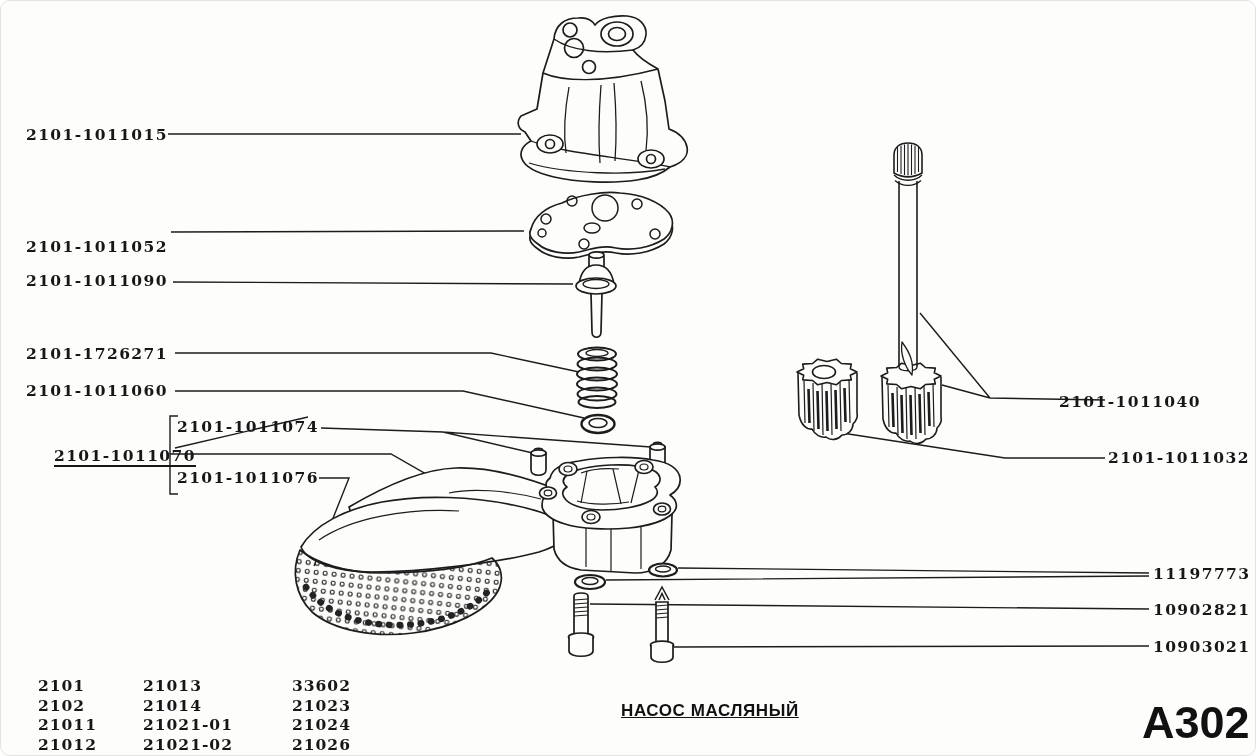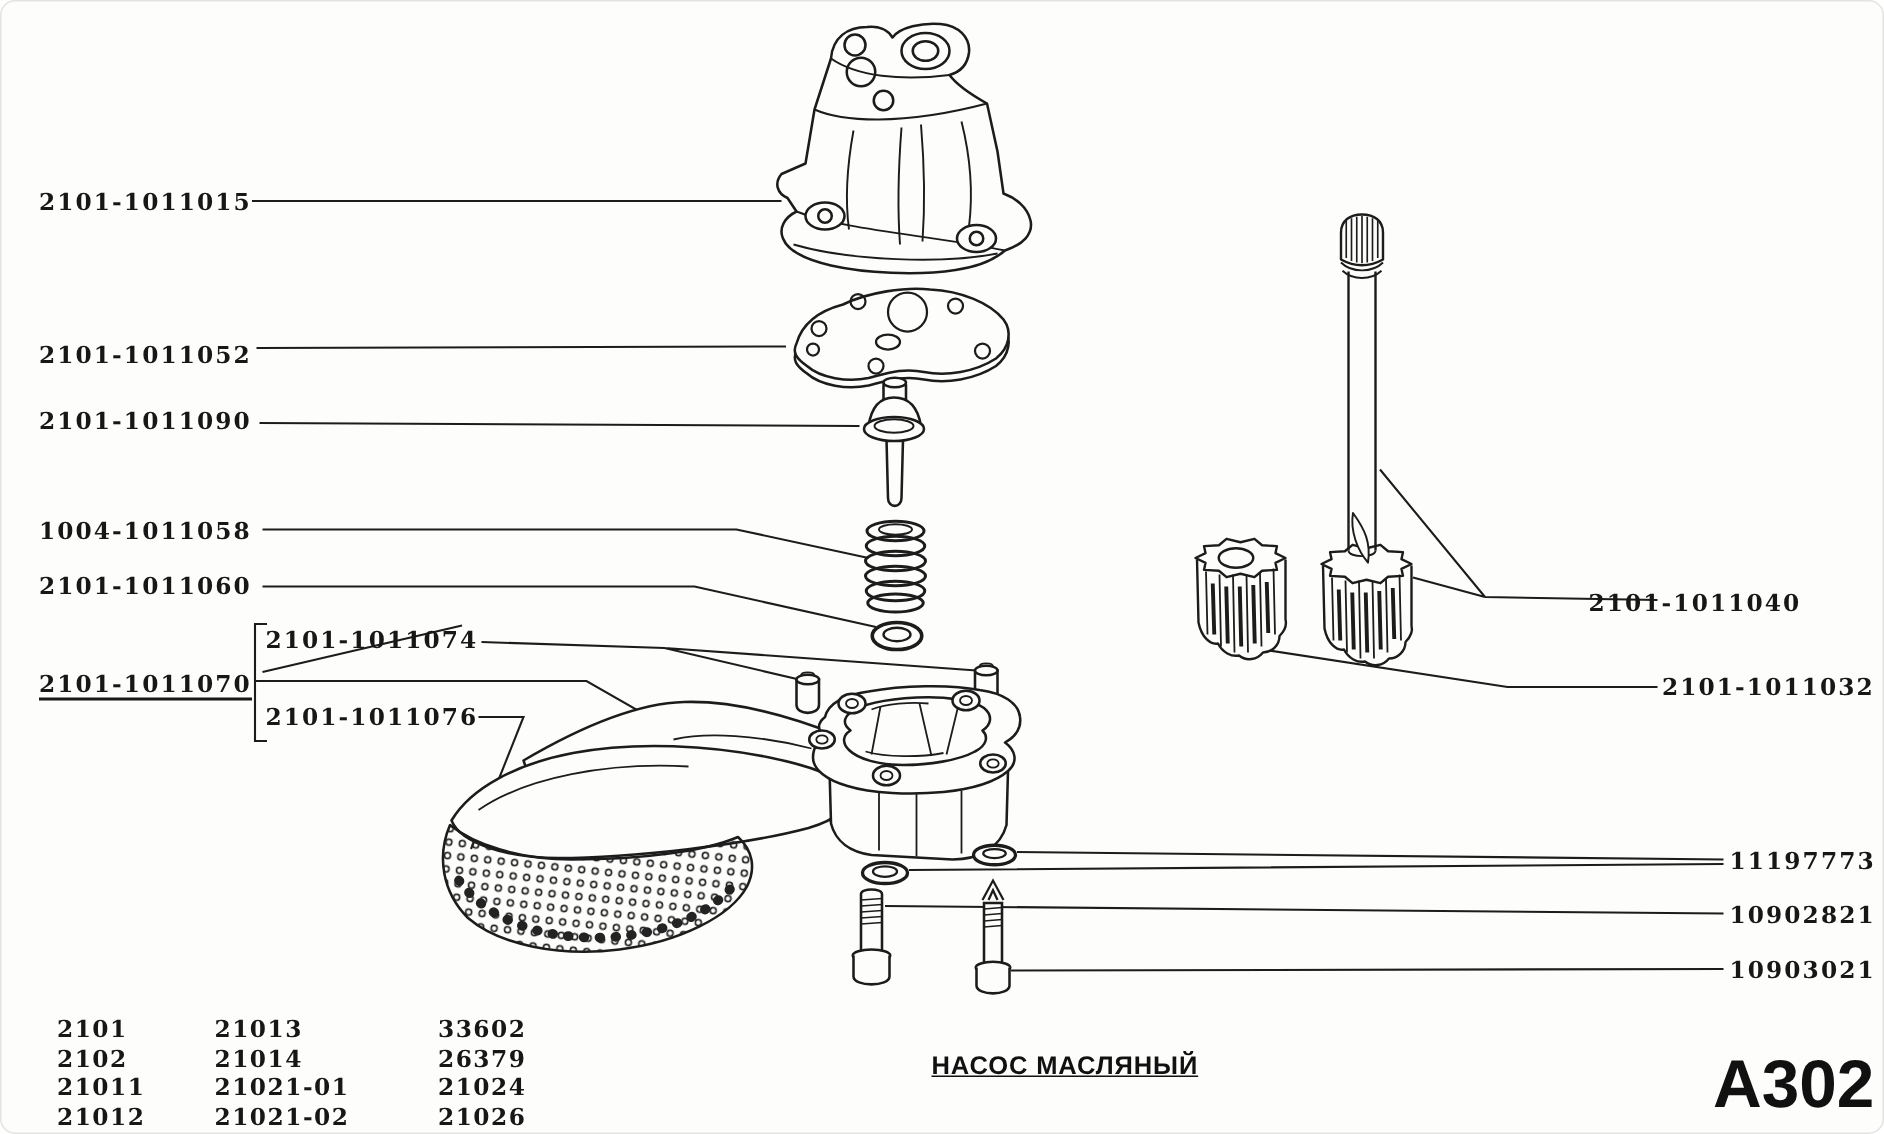--- a/index.html
+++ b/index.html
@@ -6,21 +6,21 @@
   .page{
     position:relative;width:1256px;height:756px;background:#fdfdfc;
     overflow:hidden;font-family:"DejaVu Serif",serif;
     border:1px solid #e3e3e0;border-radius:10px;box-sizing:border-box;padding-left:48px;
   }
   svg.drawing{position:absolute;left:0;top:0;width:1256px;height:756px;}
   .plabel{
     position:absolute;font:700 15.5px "DejaVu Serif",serif;
     letter-spacing:1.4px;color:#171717;white-space:nowrap;line-height:16px;
   }
-  .plabel.underlined{border-bottom:2px solid #171717;padding-bottom:1px;}
+  .plabel.underlined{border-bottom:2px solid #171717;padding-bottom:1px;margin-left:28px;}
   .model-table{position:absolute;left:0;top:675px;color:#171717;}
   .model-col{position:absolute;top:0;margin-left:12px;}
   .model-col .cell{
     font:700 15.5px "DejaVu Serif",serif;letter-spacing:1px;
     line-height:19.5px;white-space:nowrap;
   }
   .col-1{left:25px}.col-2{left:130px}.col-3{left:279px}
   .caption{
     position:absolute;left:620px;top:700px;
     font:700 17px "Liberation Sans",sans-serif;letter-spacing:.6px;color:#111;text-decoration:underline;
@@ -226,23 +226,23 @@
 
       <path d="M893,172 L893,154 C893,146 899,142 907,142 C915,142 921,146 921,154 L921,172 C912,177 902,177 893,172 Z"></path>
       <g fill="none" stroke-width="1.1">
         <path d="M896.5,146 L896.5,171 M900,144.5 L900,173 M903.5,143.5 L903.5,174 M907,143 L907,174.5 M910.5,143.5 L910.5,174 M914,144.5 L914,173 M917.5,146 L917.5,171"></path>
       </g>
       <path d="M893,174 C900,181 914,181 921,174 M894,179.5 C901,186 913,186 920,179.5" fill="none" stroke-width="1.3"></path>
     </g>
   </svg>
 
   <div class="plabel" style="left:25px;top:126px">2101-1011015</div>
-  <div class="plabel" style="left:25px;top:228px">2101-1011052</div>
+  <div class="plabel" style="left:25px;top:238px">2101-1011052</div>
   <div class="plabel" style="left:25px;top:272px">2101-1011090</div>
-  <div class="plabel" style="left:25px;top:345px">1004-1011058</div>
+  <div class="plabel" style="left:25px;top:345px">2101-1726271</div>
   <div class="plabel" style="left:25px;top:382px">2101-1011060</div>
   <div class="plabel underlined" style="left:25px;top:447px">2101-1011070</div>
   <div class="plabel" style="left:176px;top:418px">2101-1011074</div>
   <div class="plabel" style="left:176px;top:469px">2101-1011076</div>
   <div class="plabel" style="left:1058px;top:393px">2101-1011040</div>
   <div class="plabel" style="left:1107px;top:449px">2101-1011032</div>
   <div class="plabel" style="left:1152px;top:565px">11197773</div>
   <div class="plabel" style="left:1152px;top:601px">10902821</div>
   <div class="plabel" style="left:1152px;top:638px">10903021</div>
 
@@ -254,21 +254,21 @@
       <div class="cell">21012</div>
     </div>
     <div class="model-col col-2">
       <div class="cell">21013</div>
       <div class="cell">21014</div>
       <div class="cell">21021-01</div>
       <div class="cell">21021-02</div>
     </div>
     <div class="model-col col-3">
       <div class="cell">33602</div>
-      <div class="cell">26379</div>
+      <div class="cell">21023</div>
       <div class="cell">21024</div>
       <div class="cell">21026</div>
     </div>
   </div>
 
   <div class="caption">НАСОС МАСЛЯНЫЙ</div>
   <div class="page-code">А302</div>
 
 </div>
 

